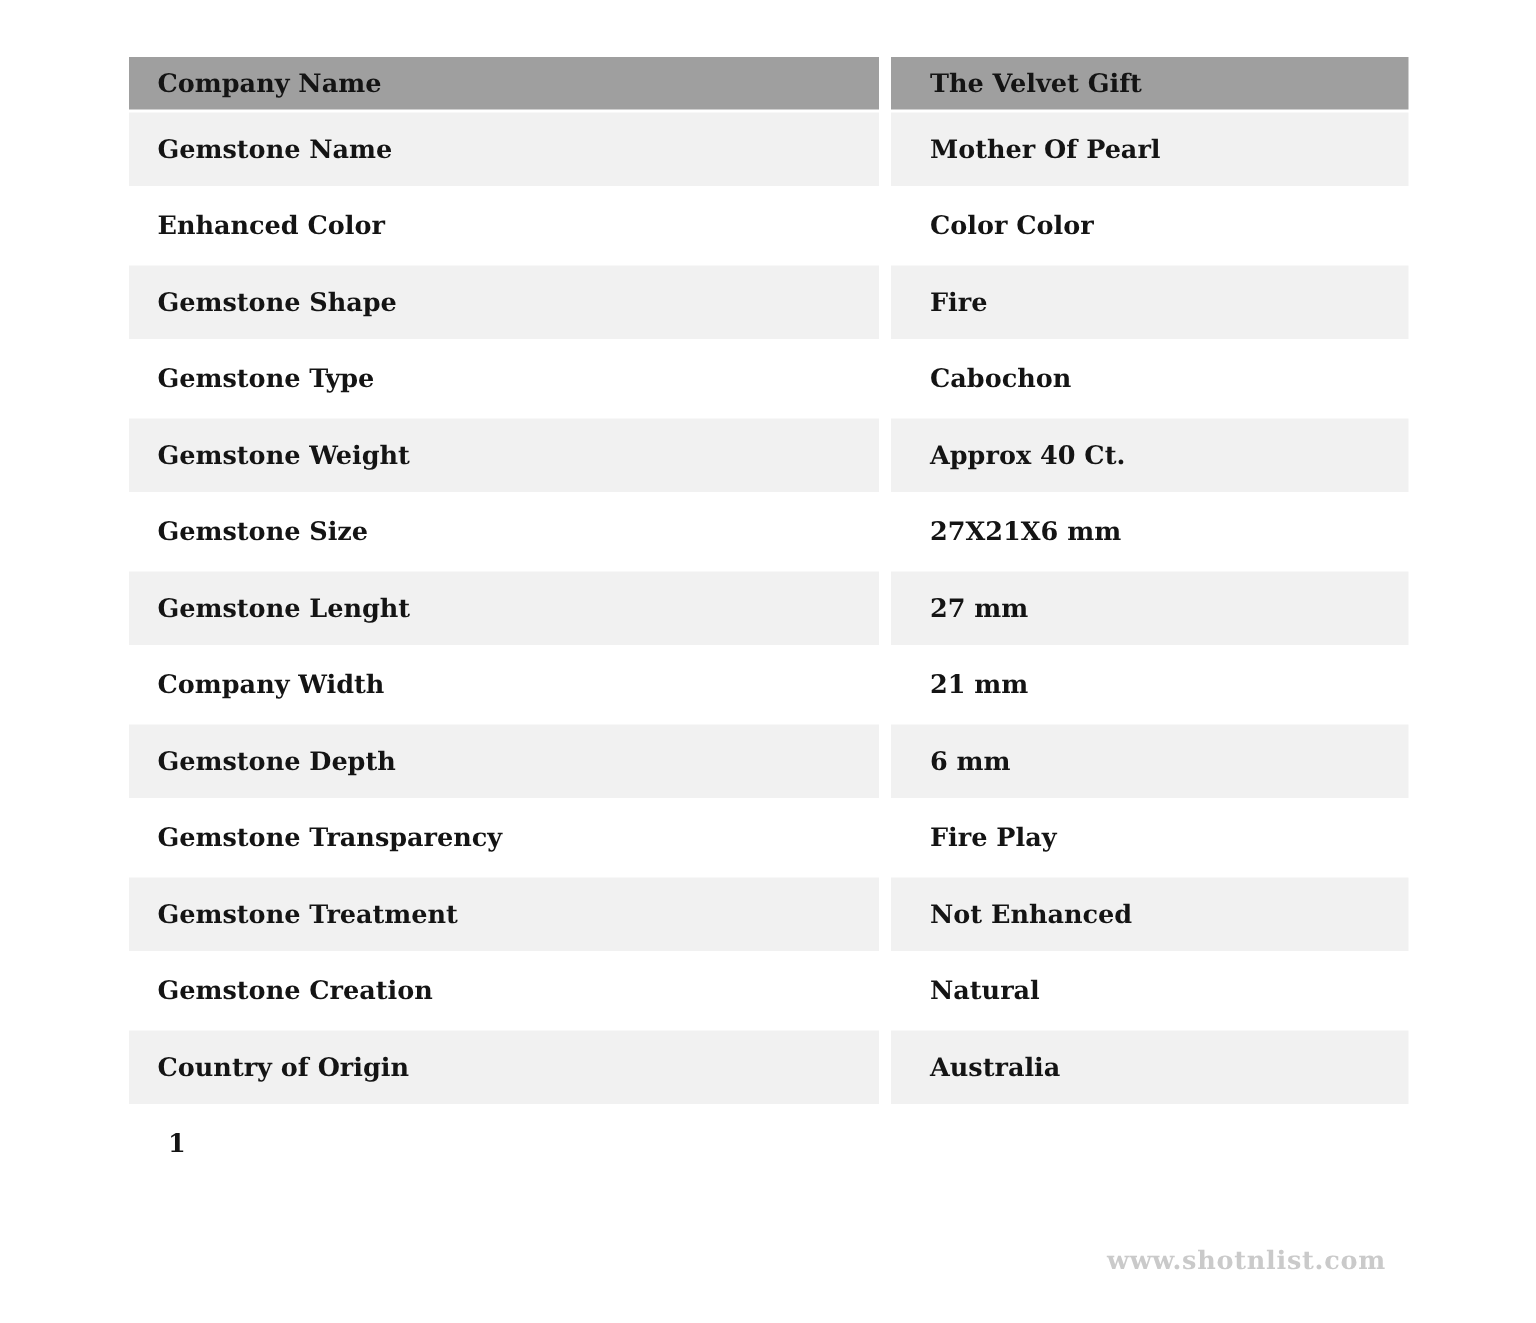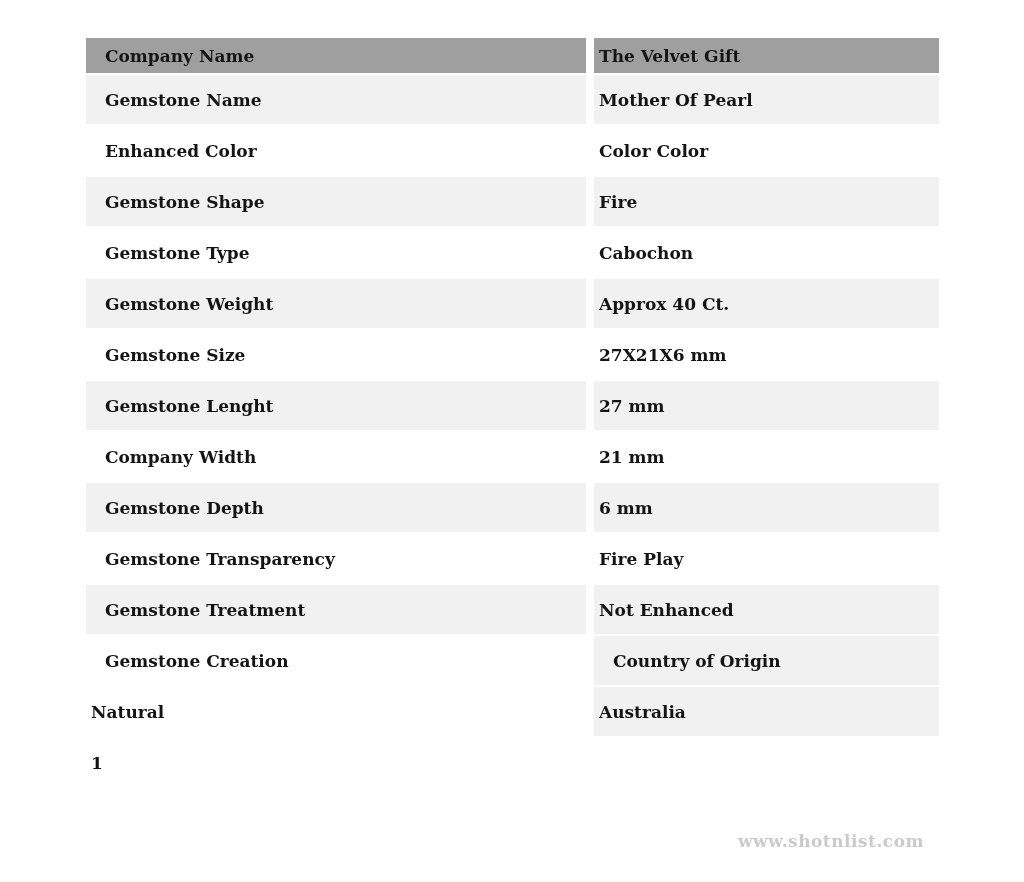--- a/index.html
+++ b/index.html
@@ -30,21 +30,21 @@
     height: 49px;
     font-size: 17px;
     font-weight: bold;
     color: #141414;
     background: var(--row-bg, #ffffff);
     box-sizing: border-box;
     white-space: nowrap;
     overflow: hidden;
   }
   .cell.label { padding-left: 19px; }
-  .cell.value { padding-left: 5px; }
+  .cell.value { padding-left: 26px; }
   .cell.header {
     height: 35px;
     background: var(--header-bg, #9f9f9f);
   }
   .cell.alt {
     background: var(--row-alt-bg, #f1f1f1);
   }
   .watermark {
     position: absolute;
     top: 831px;
@@ -89,21 +89,21 @@
   <div class="cell label alt">Gemstone Depth</div>
   <div class="cell value alt">6 mm</div>
 
   <div class="cell label">Gemstone Transparency</div>
   <div class="cell value">Fire Play</div>
 
   <div class="cell label alt">Gemstone Treatment</div>
   <div class="cell value alt">Not Enhanced</div>
 
   <div class="cell label">Gemstone Creation</div>
+  <div class="cell value">Natural</div>
+
   <div class="cell label alt">Country of Origin</div>
-
-  <div class="cell value">Natural</div>
   <div class="cell value alt">Australia</div>
 
   <div class="cell value">1</div>
 </div>
 
 <div class="watermark">www.shotnlist.com</div>
 
 </body></html>

